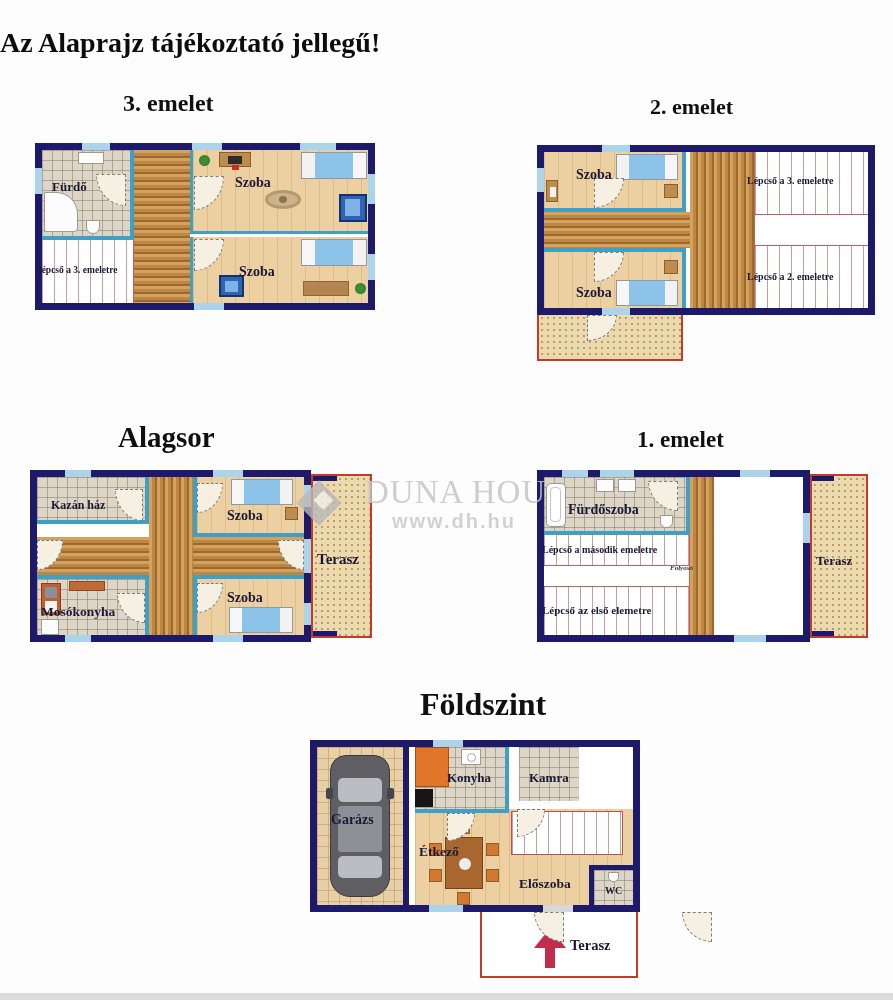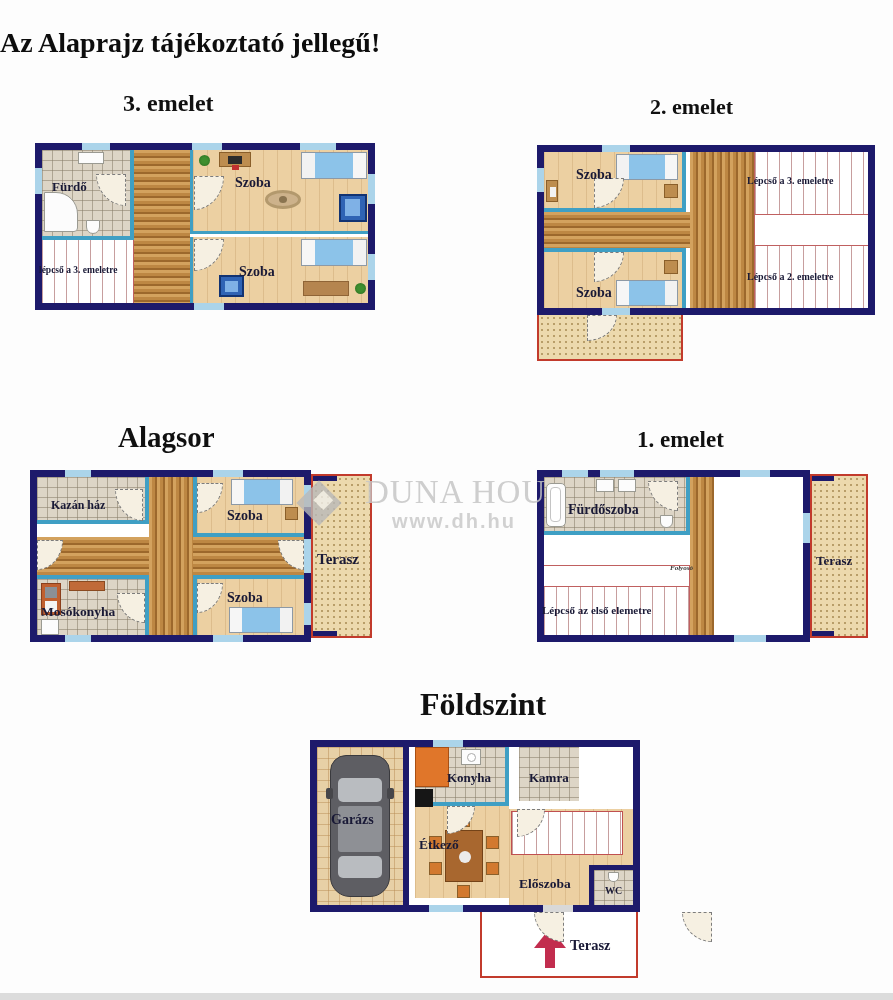--- a/index.html
+++ b/index.html
@@ -168,20 +168,23 @@
   <div class="abs tile" style="left:0;top:0;width:146px;height:58px;border-right:4px solid #3f9fc4;border-bottom:4px solid #3f9fc4">
     <div class="rl" style="left:24px;top:26px;font-size:14px">Fürdőszoba</div>
     <div class="wht" style="left:2px;top:6px;width:20px;height:44px;border-radius:5px">
         <div style="position:absolute;left:3px;top:3px;width:11px;height:35px;background:#fff;border:1px solid #c4c4c4;border-radius:4px"></div>
       </div>
     <div class="wht" style="left:52px;top:2px;width:18px;height:13px"></div>
     <div class="wht" style="left:74px;top:2px;width:18px;height:13px"></div>
     <div class="wht" style="left:116px;top:38px;width:13px;height:13px;border-radius:0 0 6px 6px"></div>
     <div class="door dbl" style="left:104px;top:4px;width:30px;height:30px"></div>
   </div>
+  <div class="abs stairs" style="left:0;top:58px;width:146px;height:30px;border-right:1px solid #c06060">
+    <div class="rl" style="left:-2px;top:10px;font-size:10px">Lépcső a második emeletre</div>
+  </div>
   <div class="abs" style="left:0;top:88px;width:146px;height:22px;background:#fff;border-top:1px solid #c06060;border-bottom:1px solid #c06060;border-right:1px solid #c06060"></div>
   <div class="abs stairs" style="left:0;top:110px;width:146px;height:48px;border-right:1px solid #c06060">
     <div class="rl" style="left:-2px;top:18px;font-size:11px">Lépcső az első elemetre</div>
   </div>
   <div class="abs woodv" style="left:146px;top:0;width:24px;height:158px"></div>
   <div class="rl" style="left:126px;top:88px;font-size:7px;font-style:italic;color:#333">Folyosó</div>
   <div class="op" style="left:18px;top:-7px;width:26px;height:7px"></div>
   <div class="op" style="left:56px;top:-7px;width:34px;height:7px"></div>
   <div class="op" style="left:196px;top:-7px;width:30px;height:7px"></div>
   <div class="op" style="right:-7px;top:36px;width:7px;height:30px"></div>
@@ -209,21 +212,21 @@
     <div class="abs" style="left:0;top:42px;width:18px;height:18px;background:#161616;z-index:3"></div>
     <div class="wht" style="left:46px;top:2px;width:20px;height:16px">
         <div style="position:absolute;left:5px;top:3px;width:9px;height:9px;background:#fff;border:1px solid #aaa;border-radius:50%"></div>
       </div>
     <div class="rl" style="left:32px;top:24px;font-size:13px">Konyha</div>
   </div>
   <div class="abs tile" style="left:202px;top:0;width:70px;height:54px;border-right:6px solid #1d1a6b">
     <div class="rl" style="left:10px;top:24px;font-size:13px">Kamra</div>
   </div>
   <div class="abs" style="left:262px;top:0;width:54px;height:62px;background:#fff"></div>
-  <div class="abs rf" style="left:98px;top:55px;width:94px;height:96px;border-top:4px solid #3f9fc4">
+  <div class="abs rf" style="left:98px;top:62px;width:94px;height:96px;border-top:4px solid #3f9fc4">
     <div class="rl" style="left:4px;top:32px;font-size:13.5px">Étkező</div>
     <div class="door dbr" style="left:32px;top:0;width:28px;height:28px"></div>
     <div class="abs" style="left:30px;top:24px;width:38px;height:52px;background:#a8672f;border:1px solid #744318;z-index:2">
         <div style="position:absolute;left:13px;top:20px;width:12px;height:12px;background:#ececec;border-radius:50%"></div>
       </div>
     <div class="nt" style="left:42px;top:8px;width:13px;height:13px;background:#d2792f"></div>
     <div class="nt" style="left:42px;top:79px;width:13px;height:13px;background:#d2792f"></div>
     <div class="nt" style="left:14px;top:30px;width:13px;height:13px;background:#d2792f"></div>
     <div class="nt" style="left:14px;top:56px;width:13px;height:13px;background:#d2792f"></div>
     <div class="nt" style="left:71px;top:30px;width:13px;height:13px;background:#d2792f"></div>

